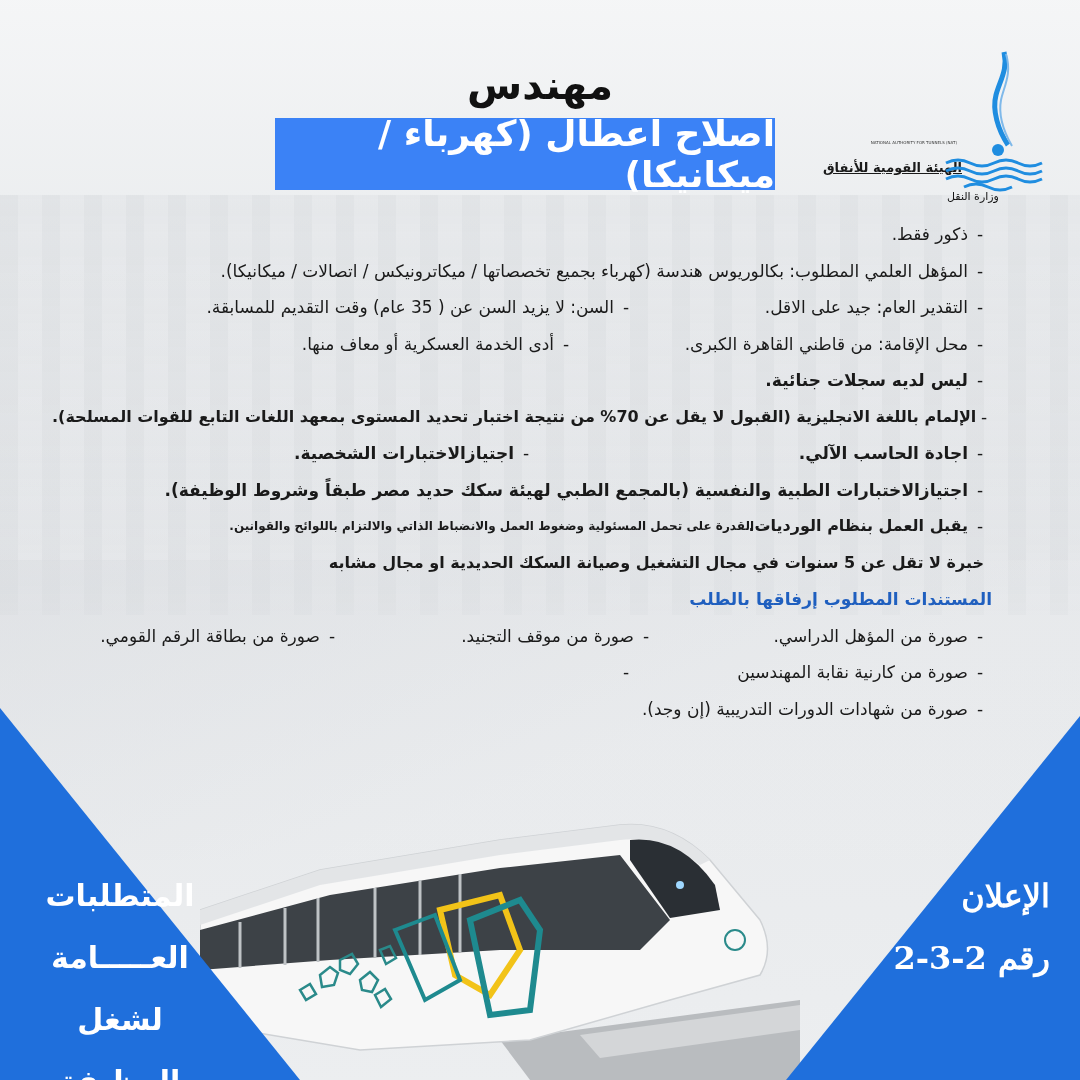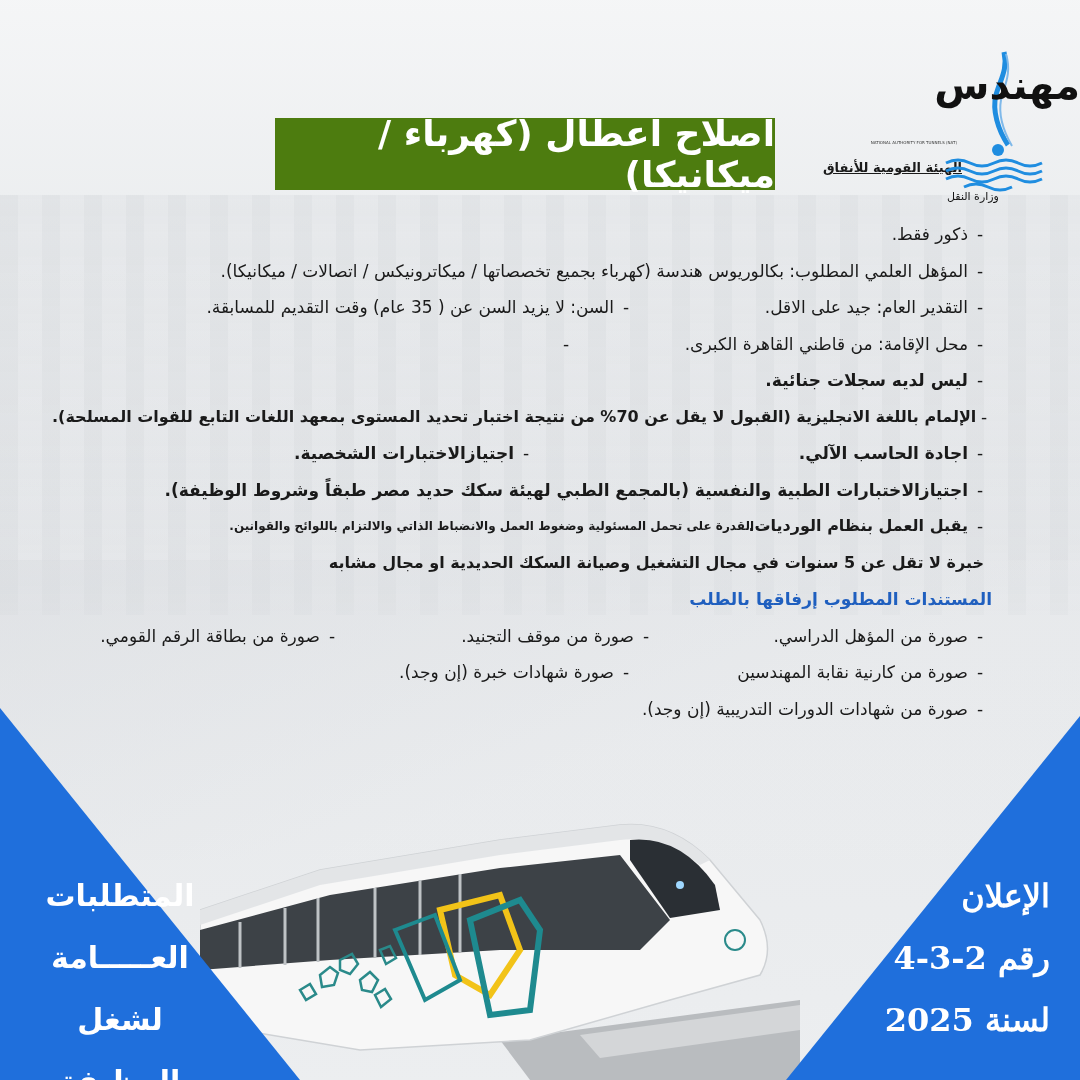--- a/index.html
+++ b/index.html
@@ -49,26 +49,26 @@
     }
     .logo-waves { position: absolute; left: 102px; top: 105px; width: 100px; height: 40px; }
     .logo-ministry {
       position: absolute; left: 105px; top: 140px;
       font-size: 11px; font-weight: normal; color: #111; white-space: nowrap;
     }
 
     
     .title {
       position: absolute; left: 0; width: 1080px; top: 62px;
-      font-size: 40px; font-weight: bold; color: #111;
+      text-align: center; font-size: 40px; font-weight: bold; color: #111;
       font-family: "DejaVu Sans", sans-serif;
     }
     .subtitle-box {
       position: absolute; left: 275px; top: 118px; width: 500px; height: 72px;
-      background: #4d7c0f;
+      background: #3b82f6;
       display: flex; align-items: center; justify-content: center;
     }
     .subtitle {
       color: #fff; font-size: 36px; font-weight: bold;
       font-family: "DejaVu Sans", sans-serif;
     }
 
     
     .req {
       position: absolute; right: 88px; top: 216px; width: 940px;
@@ -151,20 +151,21 @@
   <div class="row">
     <span class="dash">-</span>
     <span class="col" style="width:330px">التقدير العام: جيد على الاقل.</span>
     <span class="dash">-</span>
     <span class="col">السن: لا يزيد السن عن ( 35 عام) وقت التقديم للمسابقة.</span>
   </div>
   <div class="row">
     <span class="dash">-</span>
     <span class="col" style="width:390px">محل الإقامة: من قاطني القاهرة الكبرى.</span>
     <span class="dash">-</span>
+    <span class="col">أدى الخدمة العسكرية أو معاف منها.</span>
   </div>
   <div class="row">
     <span class="dash">-</span>
     <span class="col bold">ليس لديه سجلات جنائية.</span>
   </div>
   <div class="row">
     <span class="dash">-</span>
     <span class="col bold" style="font-size:16px">الإلمام باللغة الانجليزية (القبول لا يقل عن 70% من نتيجة اختبار تحديد المستوى بمعهد اللغات التابع للقوات المسلحة).</span>
   </div>
   <div class="row">
@@ -194,21 +195,20 @@
     <span class="col" style="width:310px">صورة من المؤهل الدراسي.</span>
     <span class="dash">-</span>
     <span class="col" style="width:290px">صورة من موقف التجنيد.</span>
     <span class="dash">-</span>
     <span class="col">صورة من بطاقة الرقم القومي.</span>
   </div>
   <div class="row">
     <span class="dash">-</span>
     <span class="col" style="width:330px">صورة من كارنية نقابة المهندسين</span>
     <span class="dash">-</span>
-    <span class="col">صورة شهادات خبرة (إن وجد).</span>
   </div>
   <div class="row">
     <span class="dash">-</span>
     <span class="col">صورة من شهادات الدورات التدريبية (إن وجد).</span>
   </div>
 </div>
 
 <svg class="train" viewBox="0 0 600 280">
 
   <path d="M300 240 L600 200 L600 280 L330 280 Z" fill="#b9bcbf"></path>
@@ -252,15 +252,14 @@
 <div class="tri-right"></div>
 
 <div class="corner-text-left">
   <div>المتطلبات</div>
   <div>العـــــامة</div>
   <div>لشغل الوظيفة</div>
 </div>
 
 <div class="corner-text-right">
   <div>الإعلان</div>
-  <div>رقم 2-3-4</div>
-  <div>لسنة 2025</div>
+  <div>رقم 2-3-2</div>
 </div>
 
 </body></html>

